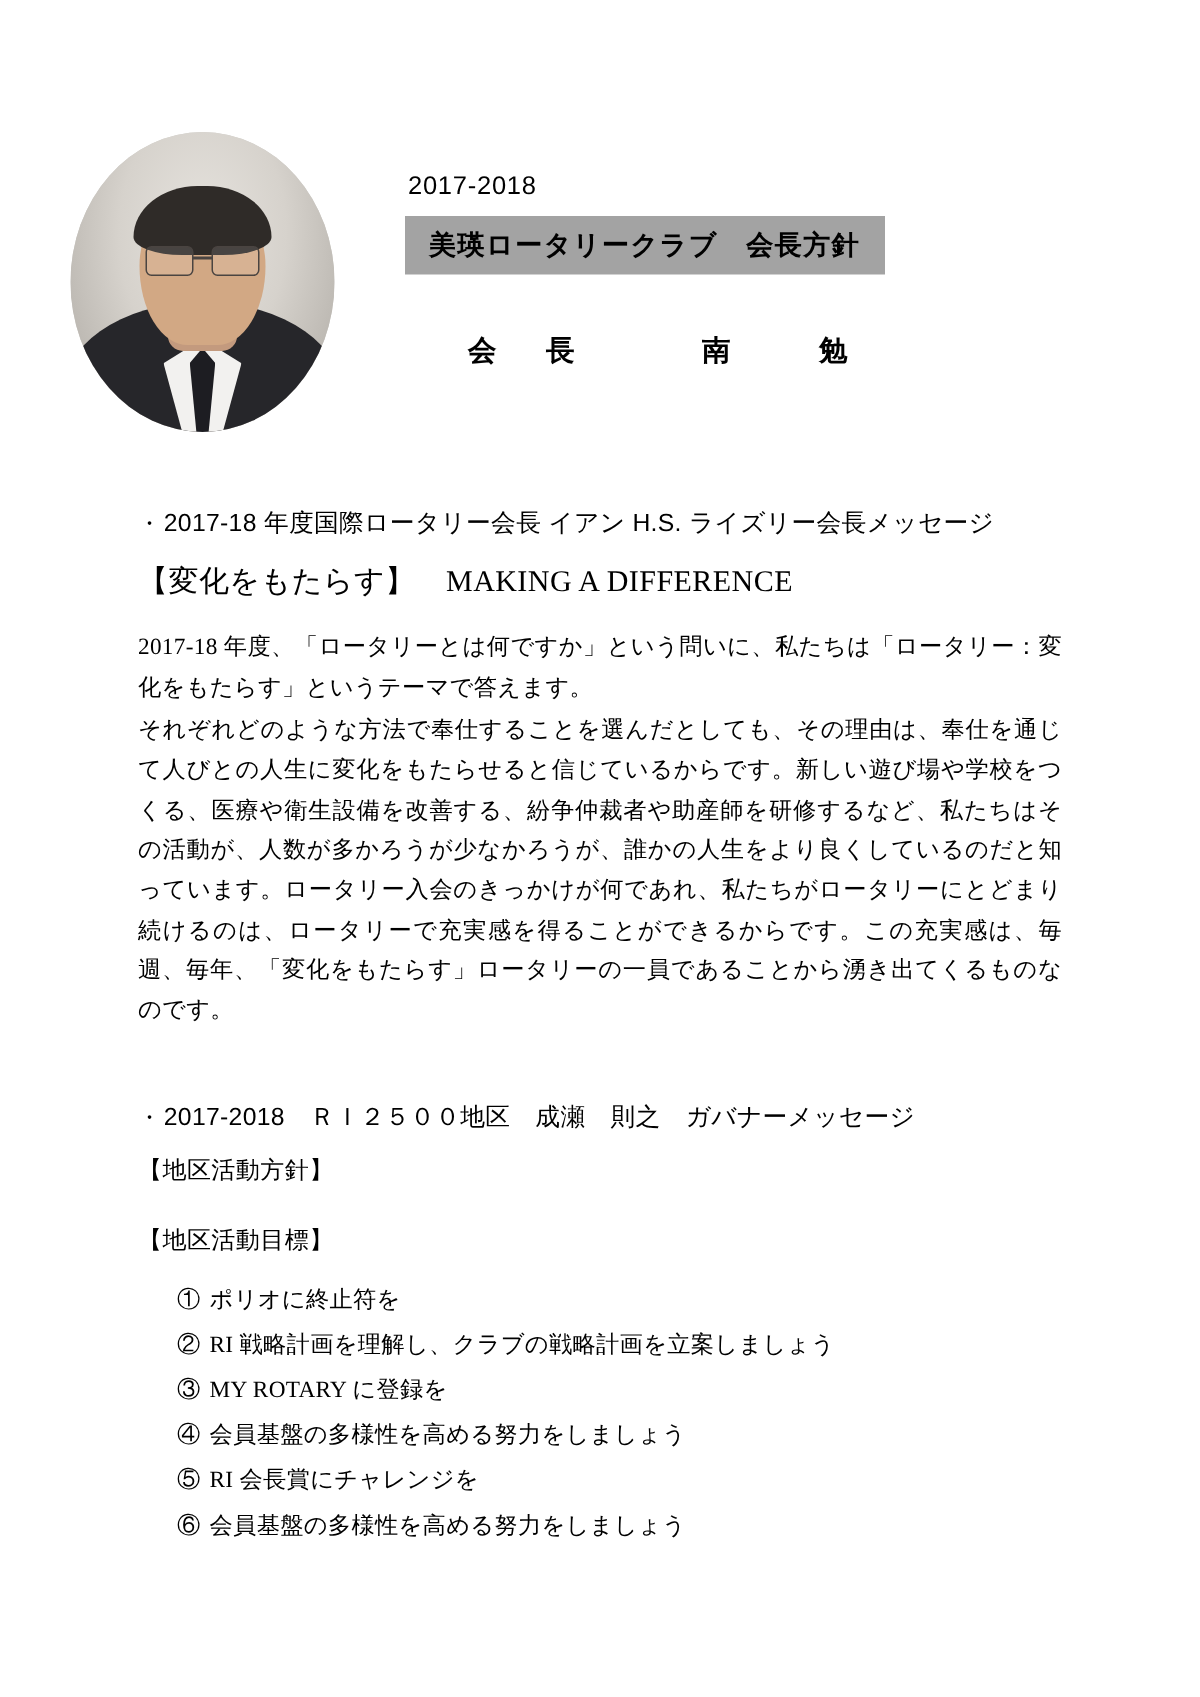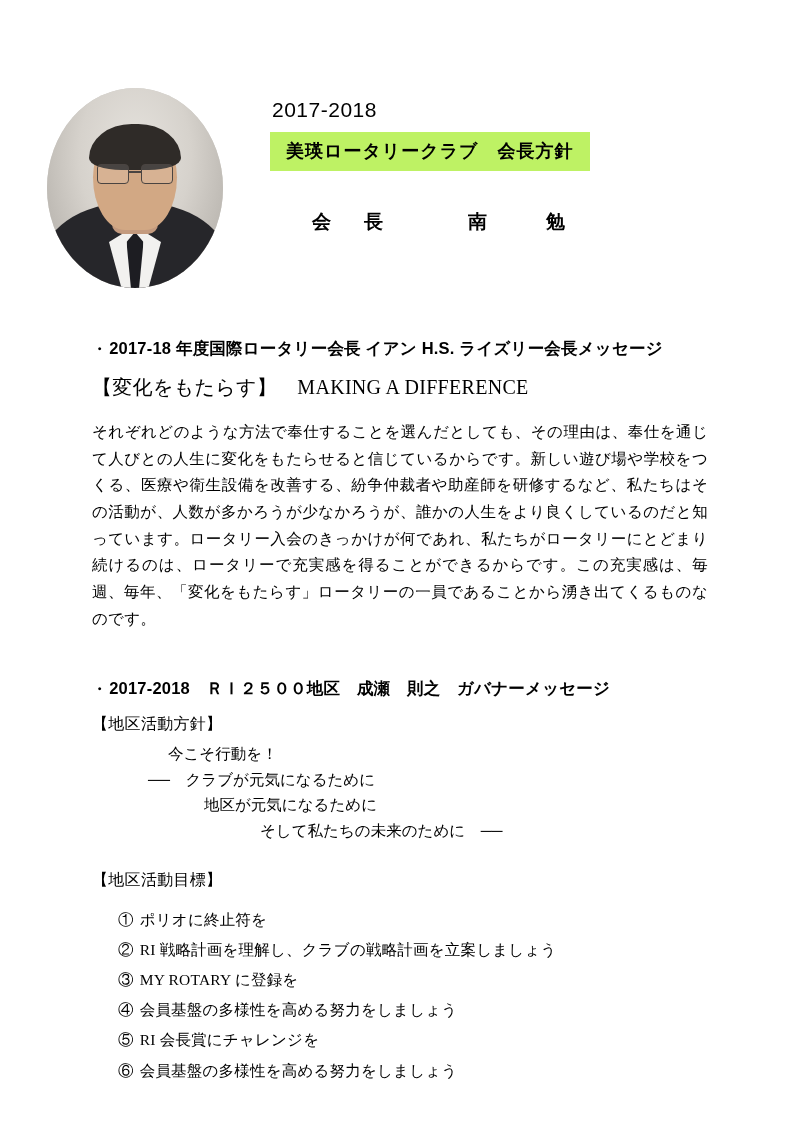--- a/index.html
+++ b/index.html
@@ -135,48 +135,48 @@
     width: 14px;
     height: 1.5px;
     background: #4a4441;
   }
 
   .header-text {
     padding-top: 26px;
   }
   .year-line {
     font-family: "Liberation Sans", sans-serif;
-    font-size: 21px;
+    font-size: 17px;
     letter-spacing: 0.5px;
-    margin: 0 0 10px 2px;
+    margin: 16px 0 10px 2px;
   }
   .title-highlight {
     display: inline-block;
-    background: #bef264;
+    background: #a3a3a3;
     padding: 7px 16px 8px 16px;
     font-size: 18px;
     font-weight: bold;
     letter-spacing: 1px;
     font-family: "Liberation Sans", sans-serif;
   }
   .president-line {
     margin: 38px 0 0 42px;
     font-size: 19px;
     font-weight: bold;
     letter-spacing: 7px;
     font-family: Liberation Serif, serif;
   }
 
   
   .content {
     padding: 26px 92px 0 92px;
   }
   .bullet-head {
     font-size: 16.5px;
-    font-weight: bold;
+    font-weight: normal;
     font-family: "Liberation Sans", sans-serif;
     margin: 24px 0 14px 0;
     letter-spacing: 0.2px;
   }
   .bullet-head .dot {
     font-size: 15px;
     margin-right: 2px;
   }
   .sub-head {
     font-size: 20px;
@@ -255,36 +255,31 @@
   </div>
 
   <div class="content">
 
     <div class="bullet-head">
       <span class="dot">・</span><span>2017-18 年度国際ロータリー会長 イアン H.S. ライズリー会長メッセージ</span>
     </div>
 
     <div class="sub-head">【変化をもたらす】　MAKING A DIFFERENCE</div>
 
+    <p class="para">2017-18 年度、「ロータリーとは何ですか」という問いに、私たちは「ロータリー：変化をもたらす」というテーマで答えます。</p>
     <p class="para">それぞれどのような方法で奉仕することを選んだとしても、その理由は、奉仕を通じて人びとの人生に変化をもたらせると信じているからです。新しい遊び場や学校をつくる、医療や衛生設備を改善する、紛争仲裁者や助産師を研修するなど、私たちはその活動が、人数が多かろうが少なかろうが、誰かの人生をより良くしているのだと知っています。ロータリー入会のきっかけが何であれ、私たちがロータリーにとどまり続けるのは、ロータリーで充実感を得ることができるからです。この充実感は、毎週、毎年、「変化をもたらす」ロータリーの一員であることから湧き出てくるものなのです。</p>
 
     <div class="section2">
 
       <div class="bullet-head">
         <span class="dot">・</span><span>2017-2018　ＲＩ２５００地区　成瀬　則之　ガバナーメッセージ</span>
       </div>
 
       <div class="label-line">【地区活動方針】</div>
 
-      <div class="slogan">
-        <span class="ln1">今こそ行動を！</span>
-        <span class="ln2">──　クラブが元気になるために</span>
-        <span class="ln3">地区が元気になるために</span>
-        <span class="ln4">そして私たちの未来のために　──</span>
-      </div>
 
       <div class="label-line" style="margin-top:26px;">【地区活動目標】</div>
 
       <ul class="goals">
         <li><span class="num">①</span><span>ポリオに終止符を</span></li>
         <li><span class="num">②</span><span>RI 戦略計画を理解し、クラブの戦略計画を立案しましょう</span></li>
         <li><span class="num">③</span><span>MY ROTARY に登録を</span></li>
         <li><span class="num">④</span><span>会員基盤の多様性を高める努力をしましょう</span></li>
         <li><span class="num">⑤</span><span>RI 会長賞にチャレンジを</span></li>
         <li><span class="num">⑥</span><span>会員基盤の多様性を高める努力をしましょう</span></li>

